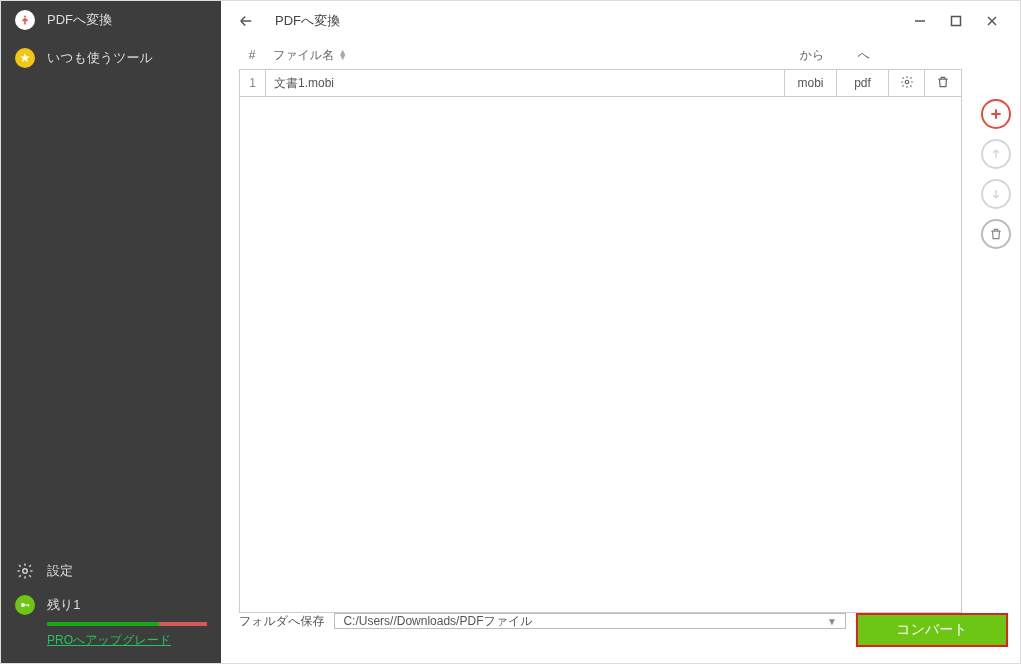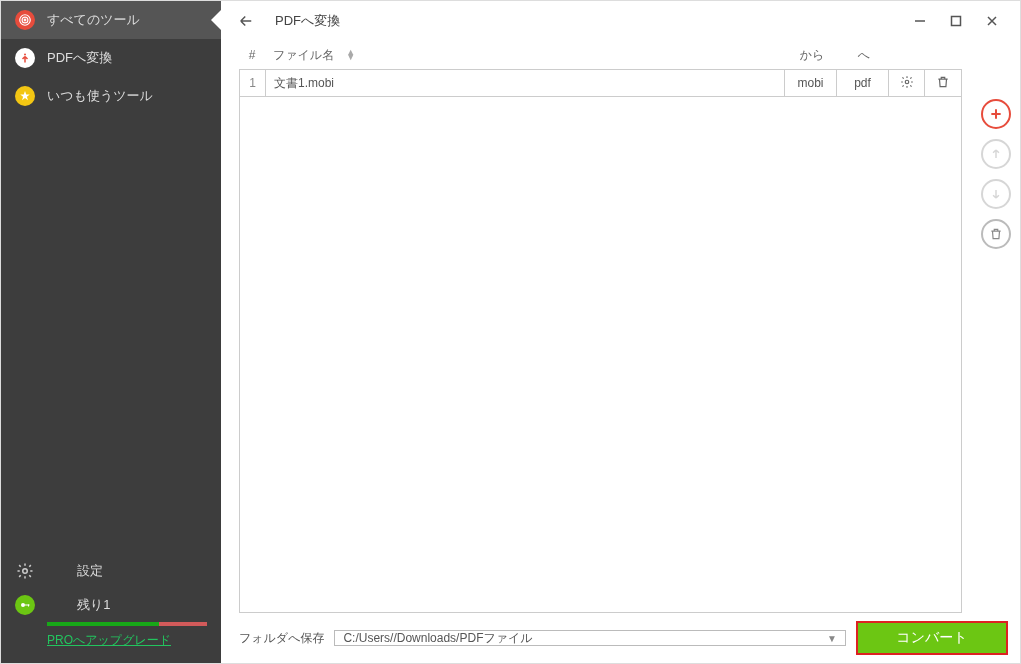--- a/index.html
+++ b/index.html
@@ -8,40 +8,40 @@
 
 
 .sidebar { width: 220px; background: #3d3d3d; display: flex; flex-direction: column; color: #ddd; }
 .sidebar-item { display: flex; align-items: center; height: 38px; padding: 0 14px; cursor: pointer; position: relative; }
 .sidebar-item.active { background: #555; }
 .sidebar-item.active::after { content: ""; position: absolute; right: 0; top: 50%; transform: translateY(-50%); border: 10px solid transparent; border-right-color: #fff; }
 .sidebar-icon { width: 20px; height: 20px; border-radius: 50%; display: flex; align-items: center; justify-content: center; margin-right: 12px; flex-shrink: 0; font-size: 12px; font-weight: bold; color: #fff; }
 .sidebar-label { font-size: 13px; }
 .sidebar-spacer { flex: 1; }
 .sidebar-bottom { padding-bottom: 4px; }
-.sidebar-bottom .sidebar-item { height: 34px; gap: 30px; }
+.sidebar-bottom .sidebar-item { height: 34px; }
 .progress-bar { height: 4px; margin: 0 14px 4px 46px; background: #18a818; position: relative; }
 .progress-bar .used { position: absolute; right: 0; top: 0; height: 100%; width: 30%; background: #d25a5a; }
 .upgrade { padding: 2px 14px 10px 46px; font-size: 12px; text-decoration: underline; color: #22c55e; cursor: pointer; }
 
 
 .main { flex: 1; display: flex; flex-direction: column; background: #fff; }
 .titlebar { height: 40px; display: flex; align-items: center; padding: 0 10px; }
 .back-btn { width: 30px; height: 30px; display: flex; align-items: center; justify-content: center; cursor: pointer; font-size: 16px; color: #555; }
 .page-title { margin-left: 14px; font-size: 13px; color: #444; }
 .titlebar-spacer { flex: 1; }
 .win-ctrl { width: 36px; height: 30px; display: flex; align-items: center; justify-content: center; cursor: pointer; color: #555; }
 
 .content { flex: 1; display: flex; }
 .center { flex: 1; display: flex; flex-direction: column; padding: 0 10px 0 18px; }
 
 
 .table-header { display: flex; align-items: center; height: 28px; color: #666; font-size: 12px; }
 .col-num { width: 26px; text-align: center; }
-.col-name { flex: 1; padding-left: 8px; display: flex; align-items: center; gap: 12px; }
+.col-name { flex: 1; padding-left: 8px; display: flex; align-items: center; gap: 4px; }
 .col-from { width: 52px; text-align: center; }
 .col-to { width: 52px; text-align: center; }
 .col-set { width: 36px; text-align: center; }
 .col-del { width: 36px; text-align: center; }
 .sort-icon { font-size: 9px; color: #aaa; line-height: 0.6; }
 
 .table-row { display: flex; align-items: stretch; height: 28px; border: 1px solid #ccc; font-size: 12px; color: #555; }
 .table-row > div { border-right: 1px solid #ccc; display: flex; align-items: center; }
 .table-row > div:last-child { border-right: none; }
 .table-row .col-num { justify-content: center; color: #888; }
@@ -51,43 +51,33 @@
 
 .table-body { flex: 1; border: 1px solid #ccc; border-top: none; }
 
 
 .action-strip { width: 48px; padding: 58px 6px 0; display: flex; flex-direction: column; align-items: center; gap: 10px; }
 .round-btn { width: 30px; height: 30px; border-radius: 50%; border: 2px solid #bbb; display: flex; align-items: center; justify-content: center; cursor: pointer; color: #bbb; font-size: 15px; }
 .round-btn.add { border-color: #e74c3c; color: #e74c3c; }
 .round-btn.disabled { opacity: 0.6; }
 
 
-.footer { height: 50px; display: flex; align-items: center; padding: 0 12px 0 18px; gap: 10px; }
+.footer { height: 50px; display: flex; align-items: flex-start; padding: 0 12px 0 18px; gap: 10px; }
 .footer-label { font-size: 12px; color: #555; white-space: nowrap; }
 .path-input { flex: 1; height: 16px; border: 1px solid #bbb; padding: 0 24px 0 8px; font-size: 12px; color: #555; background: #fff; position: relative; display: flex; align-items: center; }
 .path-caret { position: absolute; right: 8px; color: #888; font-size: 10px; }
 .convert-btn { width: 152px; height: 34px; background: #6cc613; color: #fff; display: flex; align-items: center; justify-content: center; cursor: pointer; font-size: 14px; border: 2px solid #d22; }
 .gear-icon svg, .trash-icon svg { width: 14px; height: 14px; }
 </style>
 </head>
 <body>
 
 <div class="app">
 
   <div class="sidebar">
-    <div class="sidebar-item active">
-      <span class="sidebar-icon" style="background:#e74c3c">
-        <svg viewBox="0 0 24 24" width="14" height="14" fill="none" stroke="#fff" stroke-width="2">
-            <circle cx="12" cy="12" r="9"></circle>
-            <circle cx="12" cy="12" r="5"></circle>
-            <circle cx="12" cy="12" r="1.5"></circle>
-          </svg>
-      </span>
-      <span class="sidebar-label">すべてのツール</span>
-    </div>
     <div class="sidebar-item">
       <span class="sidebar-icon" style="background:#fff;color:#e74c3c">
         <svg viewBox="0 0 24 24" width="12" height="12" fill="#e74c3c">
             <path d="M12 21V9m0 0l-5 5m5-5l5 5" stroke="#e74c3c" stroke-width="3" fill="none"></path>
             <circle cx="12" cy="5" r="2"></circle>
           </svg>
       </span>
       <span class="sidebar-label">PDFへ変換</span>
     </div>
     <div class="sidebar-item">

